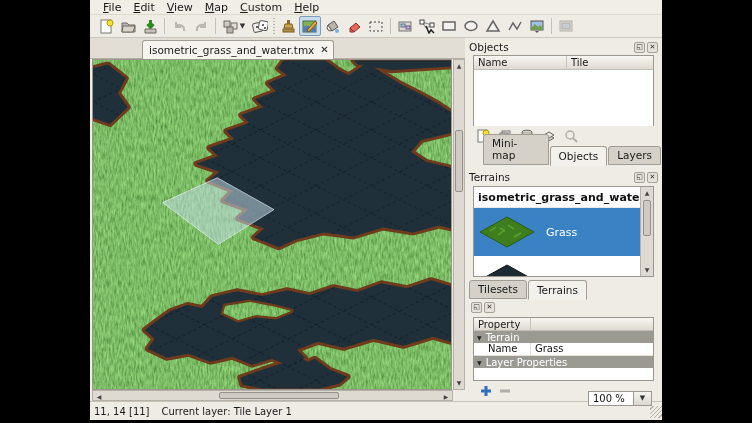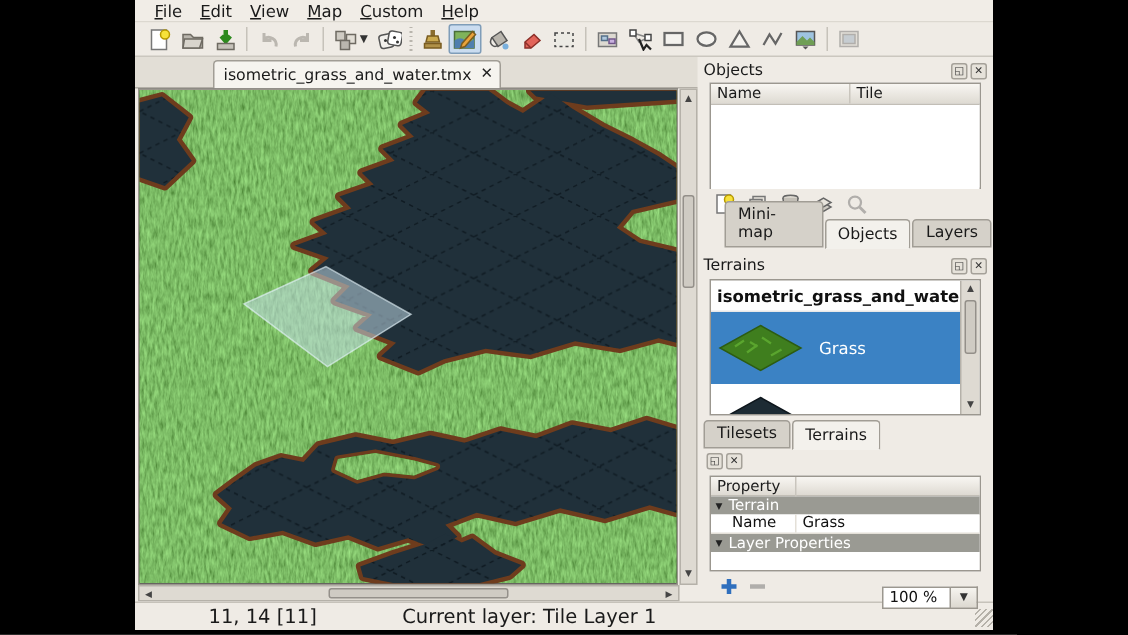--- a/index.html
+++ b/index.html
@@ -76,21 +76,21 @@
   .prow .c1 { width:57px; font-size:10px; padding:0 4px; color:#111; border-right:1px solid #e4e0d8; }
   .prow .c2 { flex:1; font-size:10px; padding:0 4px; color:#111; }
   .grow { display:flex; align-items:center; height:12px; background:#9a9a93; color:#fff; font-size:10px; gap:4px; padding-left:3px; }
   .grow .tri { font-size:6px; color:#222; }
 
   .pm-btn { position:absolute; width:13px; height:13px; display:flex; align-items:center; justify-content:center; }
 
   
   .statusbar { position:absolute; left:0; top:401px; width:100%; height:19px; background:#efebe5;
                border-top:1px solid #c6c2ba; display:flex; align-items:center; padding-left:4px; gap:12px; }
-  .statusbar span { font-size:13px; color:#1a1a1a;margin-left:45px; }
+  .statusbar span { font-size:10px; color:#1a1a1a; }
   .zoombox { position:absolute; right:10px; top:391px; height:15px; display:flex; }
   .zoombox .val { width:46px; background:#fff; border:1px solid #9b978f; font-size:10px; padding:1px 4px; color:#111; }
   .zoombox .btn { width:18px; background:linear-gradient(#f6f4ef,#dcd8d0); border:1px solid #9b978f; border-left:none;
                   font-size:7px; text-align:center; line-height:13px; color:#333; }
   .grip { position:absolute; right:0px; top:406px; width:12px; height:12px;
           background:repeating-linear-gradient(135deg,transparent 0 2px,#b5b1a9 2px 3px); }
 
   .objbtns { position:absolute; left:385px; top:128px; display:flex; gap:6px; }
   .objbtns .ob { width:16px; height:16px; display:flex; align-items:center; justify-content:center; }
 </style>

